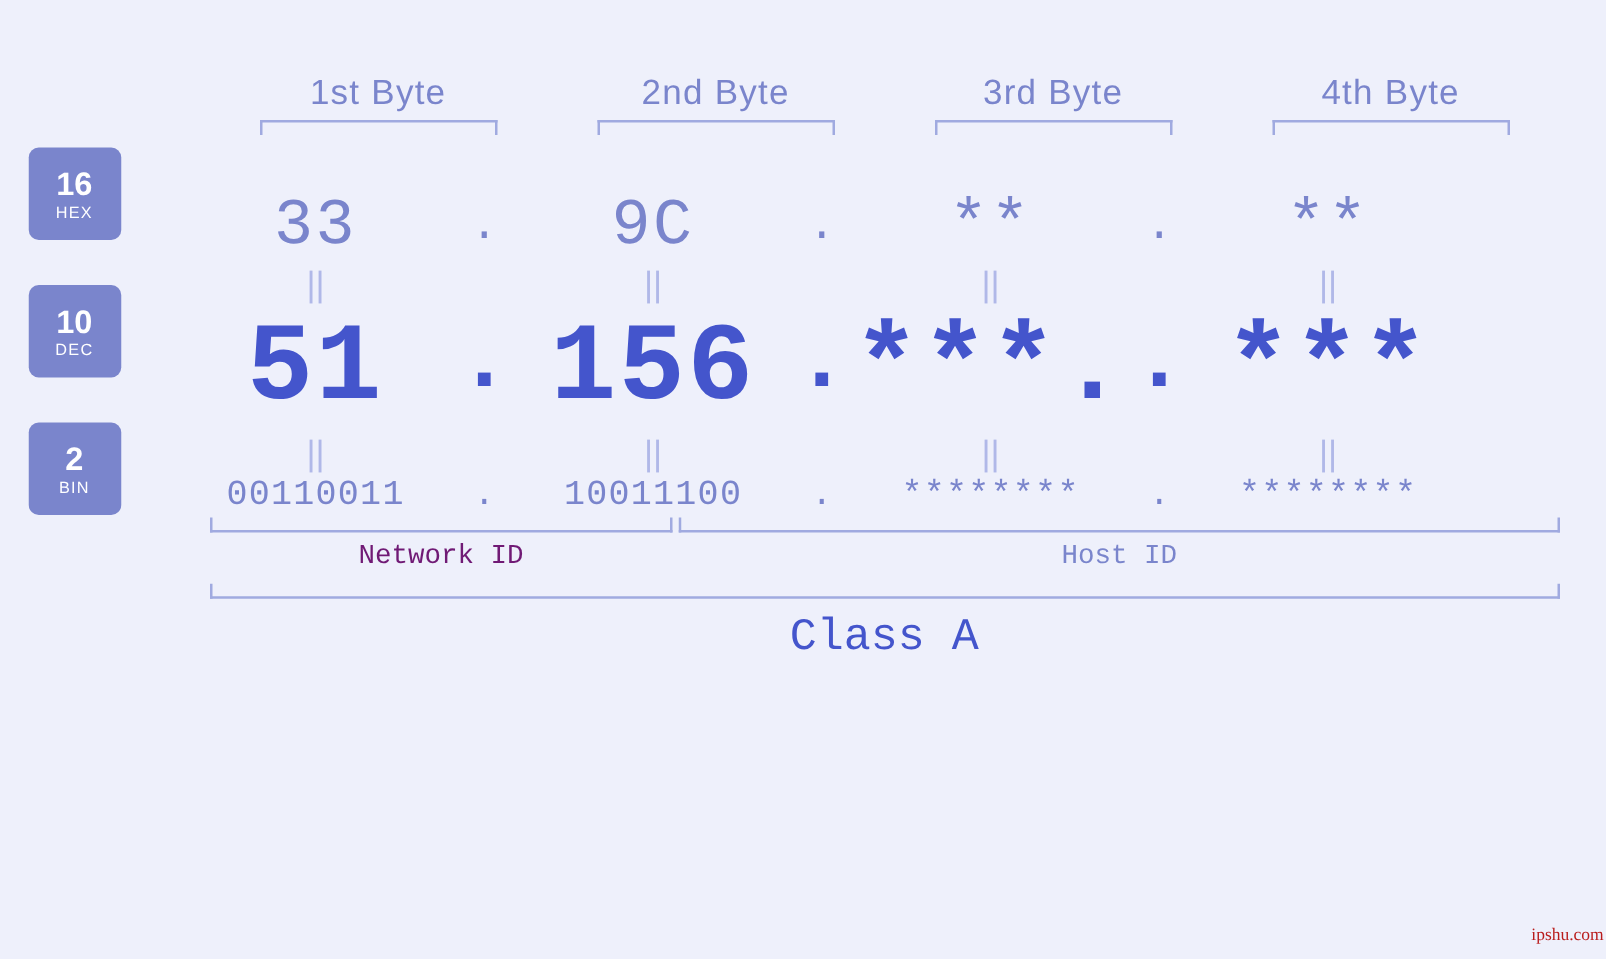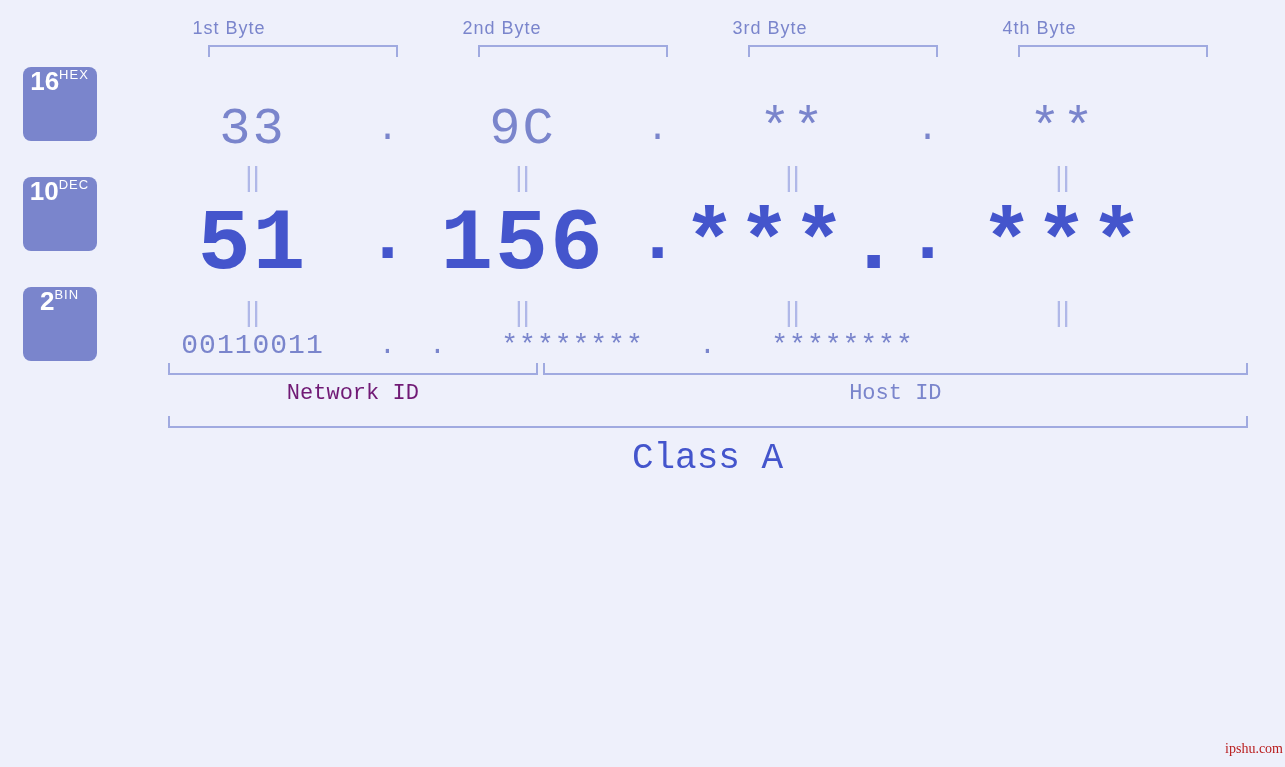--- a/index.html
+++ b/index.html
@@ -26,25 +26,26 @@
     .byte-headers {
       display: flex;
       width: 1080px;
       margin-left: 130px;
       margin-top: 18px;
       justify-content: space-around;
     }
 
     .byte-header {
       width: 220px;
-      text-align: left;
-      color: #7a85cc;
-      font-size: 18px;
+      text-align: center;
+      color: #7a85cc;
+      font-size: 28px;
       font-family: Arial, sans-serif;
       letter-spacing: 1px;
+      margin-top: 40px;
     }
 
     
     .top-brackets {
       display: flex;
       width: 1080px;
       margin-left: 130px;
       margin-top: 6px;
       justify-content: space-around;
     }
@@ -73,21 +74,22 @@
       width: 120px;
       align-items: flex-start;
     }
 
     .badge {
       width: 74px;
       height: 74px;
       background-color: #7a85cc;
       border-radius: 8px;
       display: flex;
-      flex-direction: row;
+      flex-direction: column;
+      align-items: center;
       justify-content: center;
       margin-bottom: 36px;
     }
 
     .badge-number {
       color: white;
       font-size: 26px;
       font-weight: bold;
       font-family: Arial, sans-serif;
       line-height: 1.1;
@@ -351,20 +353,23 @@
         <div class="eq-cell">||</div>
         <div class="eq-sep"></div>
         <div class="eq-cell">||</div>
       </div>
 
       <div class="data-row bin-row">
         <div class="cell">
           <span class="cell-value">00110011</span>
         </div>
         <div class="dot-sep" style="font-size:28px;">.</div>
+        <div class="cell">
+          <span class="cell-value">10011100</span>
+        </div>
         <div class="dot-sep" style="font-size:28px;">.</div>
         <div class="cell">
           <span class="cell-value">********</span>
         </div>
         <div class="dot-sep" style="font-size:28px;">.</div>
         <div class="cell">
           <span class="cell-value">********</span>
         </div>
       </div>
 

